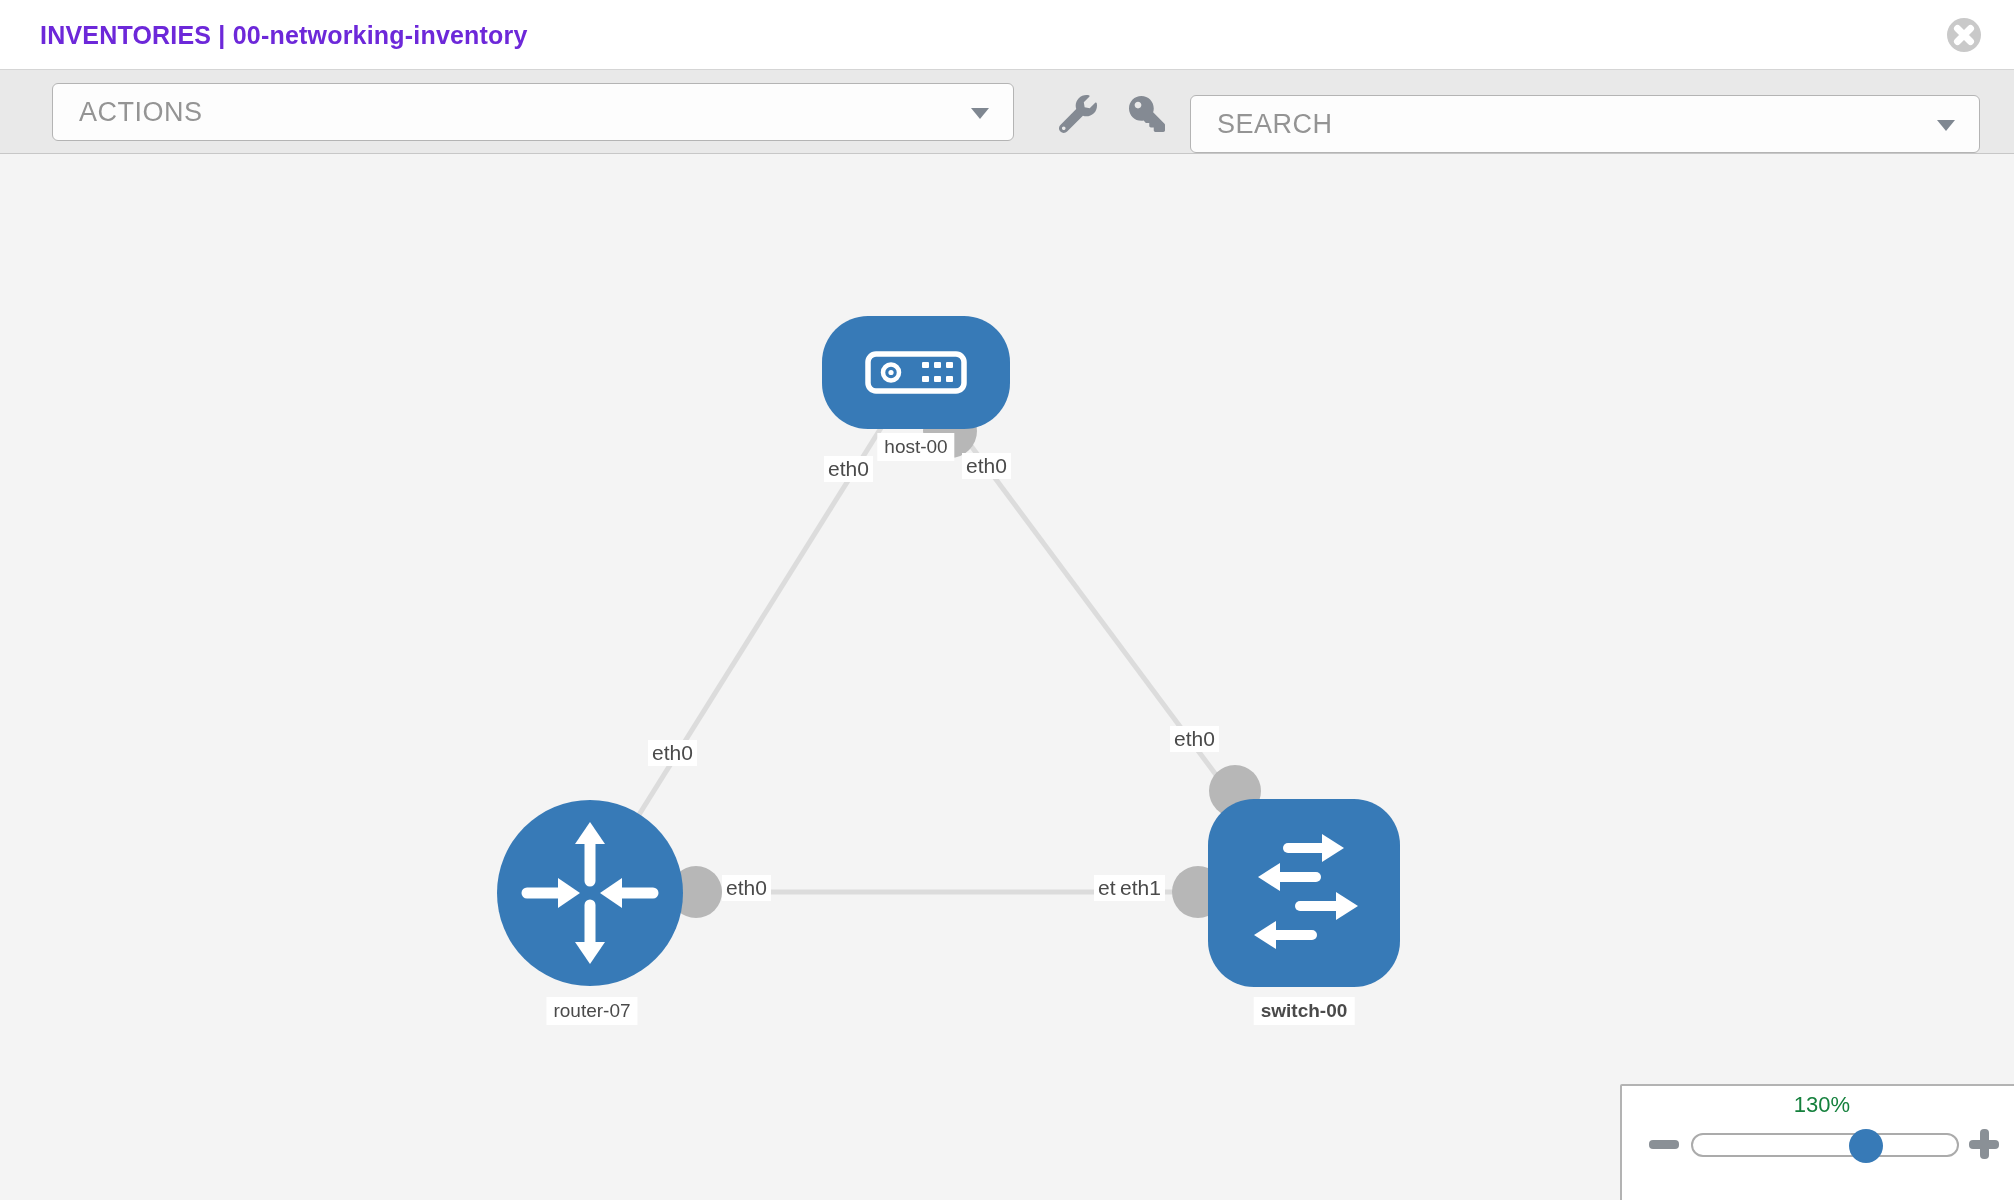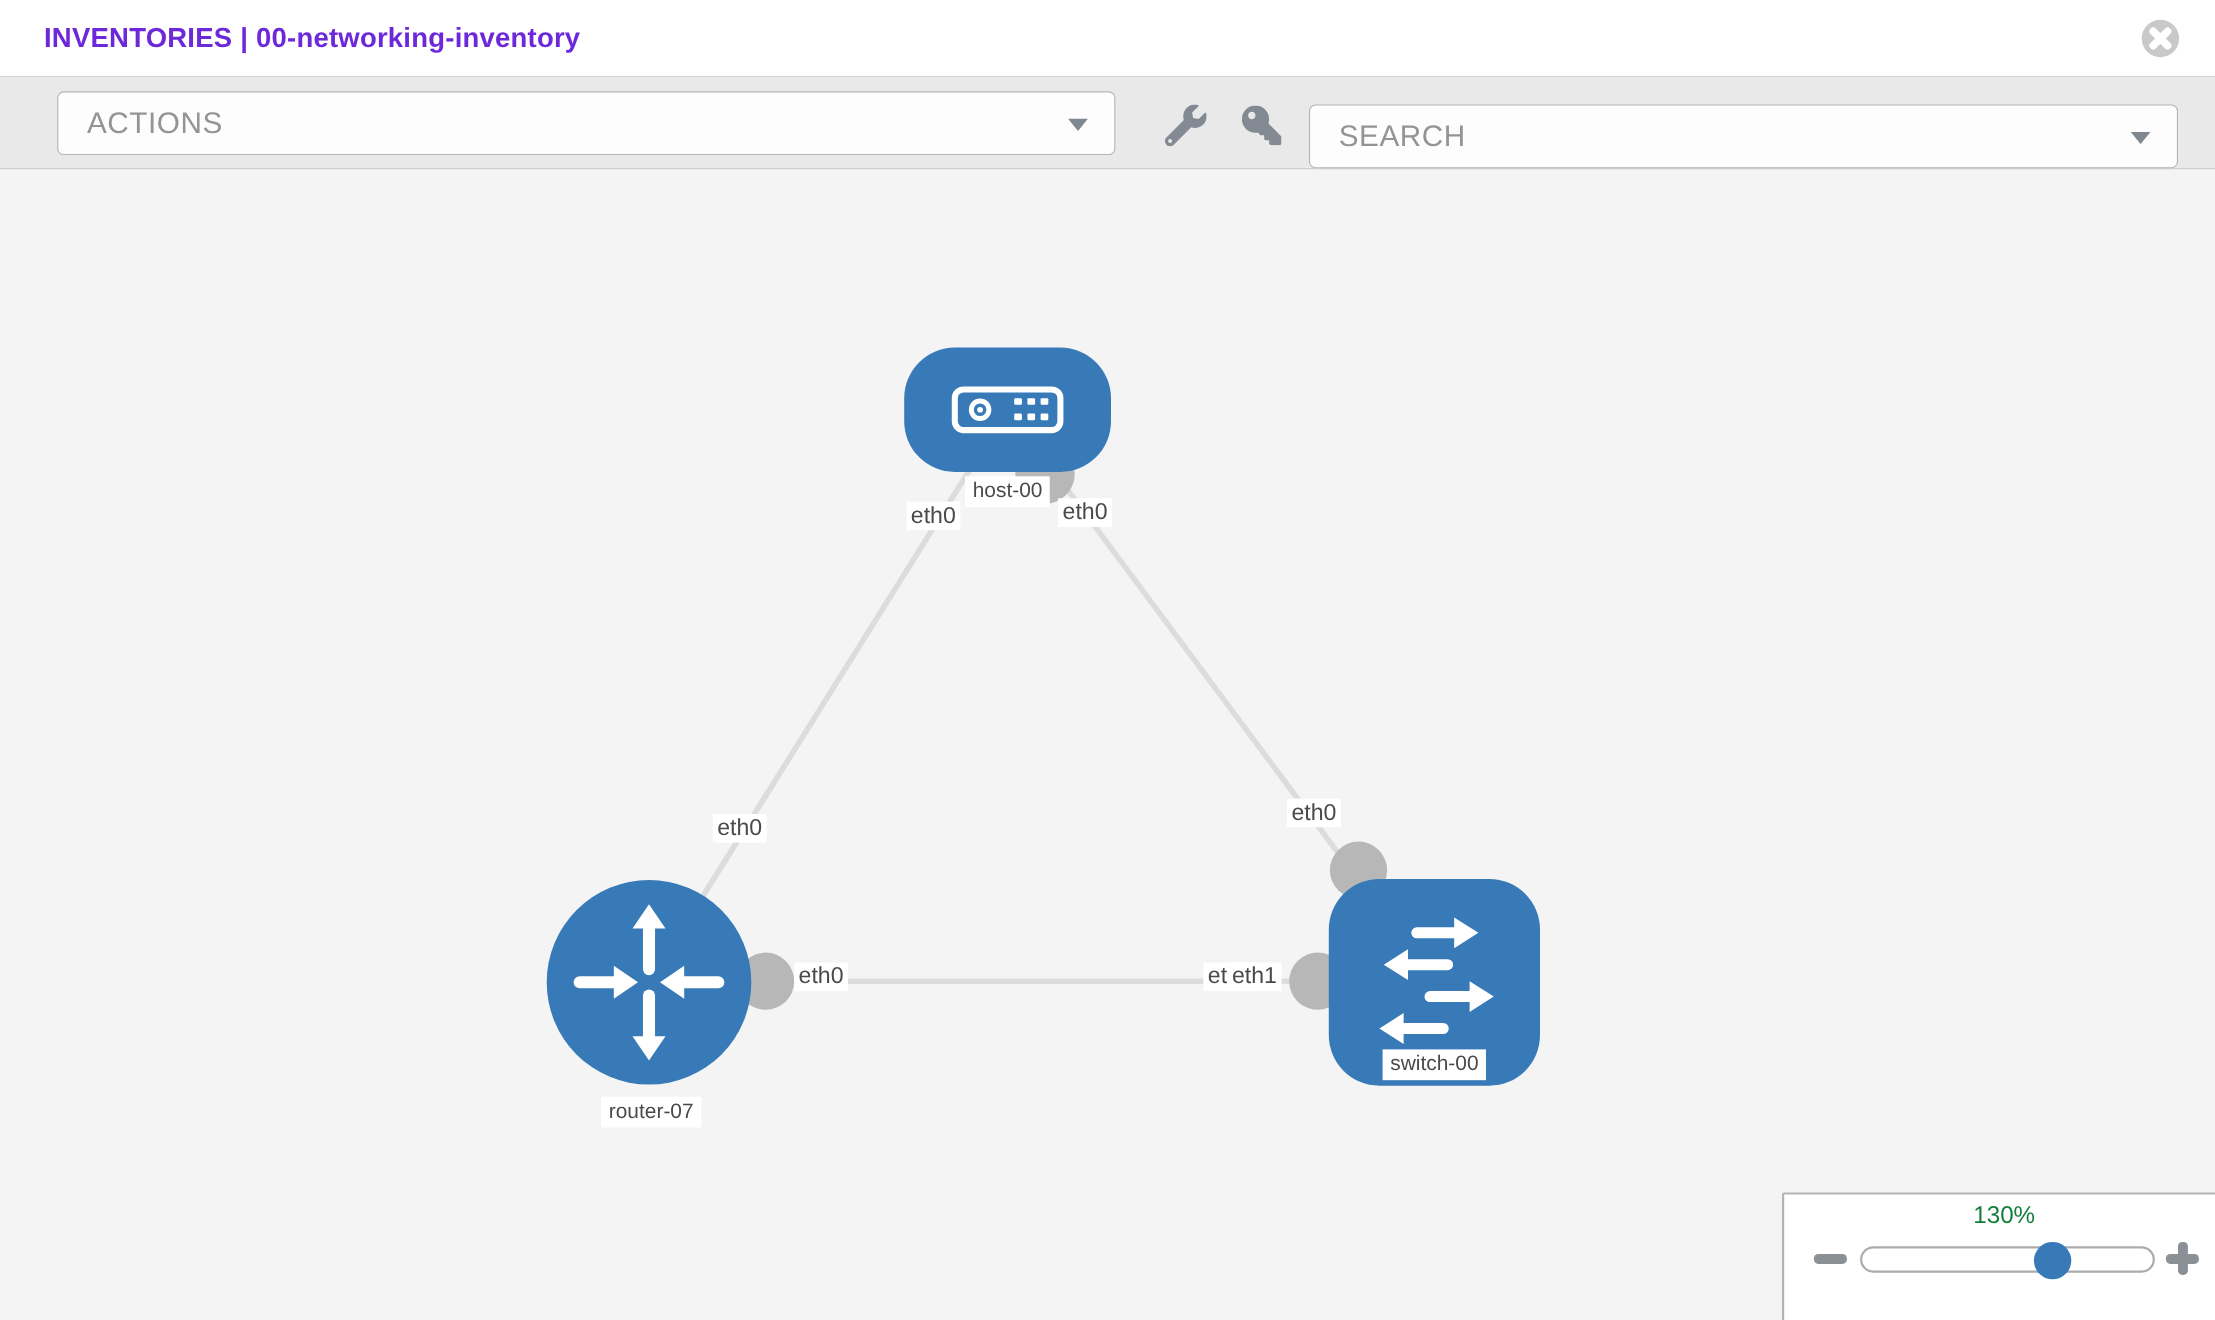--- a/index.html
+++ b/index.html
@@ -196,21 +196,21 @@
   <span class="iface-label" style="left:824px; top:302px;">eth0</span>
   <span class="iface-label" style="left:962px; top:299px;">eth0</span>
   <span class="iface-label" style="left:648px; top:586px;">eth0</span>
   <span class="iface-label" style="left:722px; top:721px;">eth0</span>
   <span class="iface-label" style="left:1094px; top:721px;">eth0</span>
   <span class="iface-label" style="left:1116px; top:721px;">eth1</span>
   <span class="iface-label" style="left:1170px; top:572px;">eth0</span>
 
   <span class="node-label" style="left:916px; top:279px;">host-00</span>
   <span class="node-label" style="left:592px; top:843px;">router-07</span>
-  <span class="node-label" style="left:1304px; top:800px;">switch-00</span>
+  <span class="node-label" style="left:1304px; top:843px;font-weight:bold;">switch-00</span>
 
   <div class="zoom-panel">
     <div class="zoom-level">130%</div>
     <button class="zoom-btn zoom-out">
       <span><span class="bar bar-h"></span></span>
     </button>
     <div class="slider-track">
       <div class="slider-handle"></div>
     </div>
     <button class="zoom-btn zoom-in">

